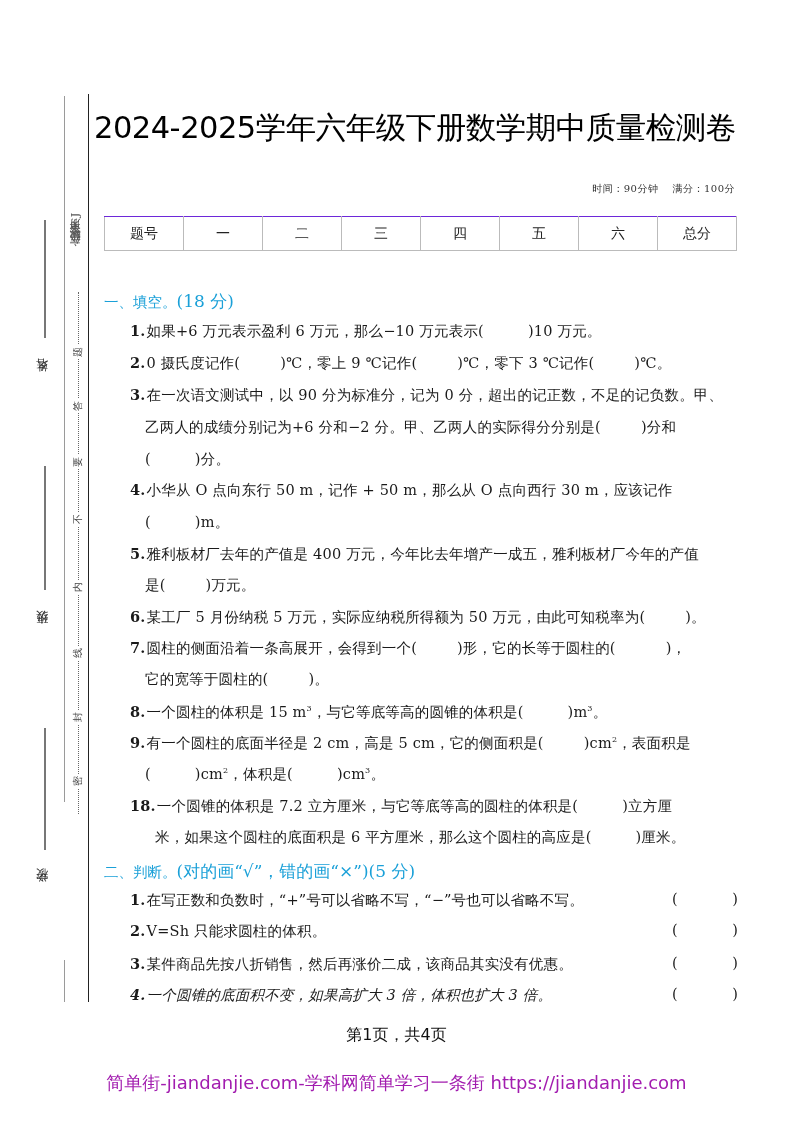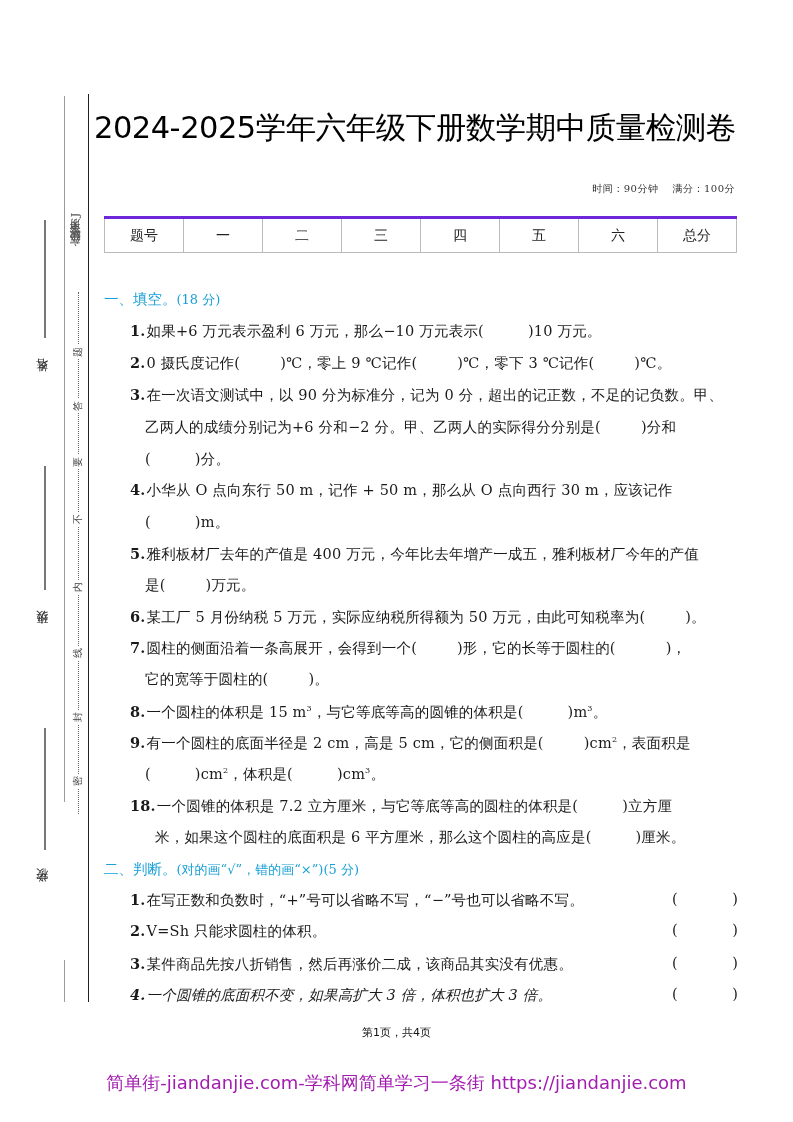--- a/index.html
+++ b/index.html
@@ -43,44 +43,44 @@
 
   table.score-table {
     position: absolute; left: 104px; top: 216px; width: 633px;
     border-collapse: collapse; font-size: 14px;
   }
   table.score-table td {
     border: 1px solid #bbb; height: 31px; text-align: center;
     font-family: "DejaVu Sans", sans-serif; color: #222; width: 78px;
   }
   table.score-table td.bold-left { border-left: 1.5px solid #222; }
-  table.score-table tr:first-child td { border-top: 3px solid #6d28d9; }
+  table.score-table tr:first-child td { border-top: 1px solid #6d28d9; }
 
   .section-head {
     position: absolute; left: 104px; font-size: 14.5px; color: #1aa0d8;
     font-family: "DejaVu Sans", sans-serif; white-space: nowrap;
   }
-  .section-head .sub { font-family: "DejaVu Serif", serif; font-size: 13px; }
+  .section-head .sub { font-family: "DejaVu Serif", serif; font-size: 17px; }
 
   .q-line {
     position: absolute; left: 130px; font-size: 14.5px; white-space: nowrap;
     color: #1a1a1a; letter-spacing: 0.2px;
   }
   .q-line.cont { left: 145px; }
   .q-line .num { font-weight: bold; margin-right: 1px; }
   .blank { display: inline-block; }
   .judge-paren {
     position: absolute; left: 672px; width: 66px; font-size: 14.5px;
     display: flex; justify-content: space-between;
   }
   sup { font-size: 8px; }
 
   .page-footer {
     position: absolute; left: 0; width: 793px; top: 1025px; text-align: center;
-    font-family: "DejaVu Sans", sans-serif; font-size: 11px; color: #111;
+    font-family: "DejaVu Sans", sans-serif; font-size: 16px; color: #111;
   }
   .watermark {
     position: absolute; left: 0; width: 793px; top: 1071px; text-align: center;
     font-family: "DejaVu Sans", sans-serif; font-size: 18px; color: #a21caf;
   }
 </style>
 </head>
 <body>
 
 <div class="binding-strip">

